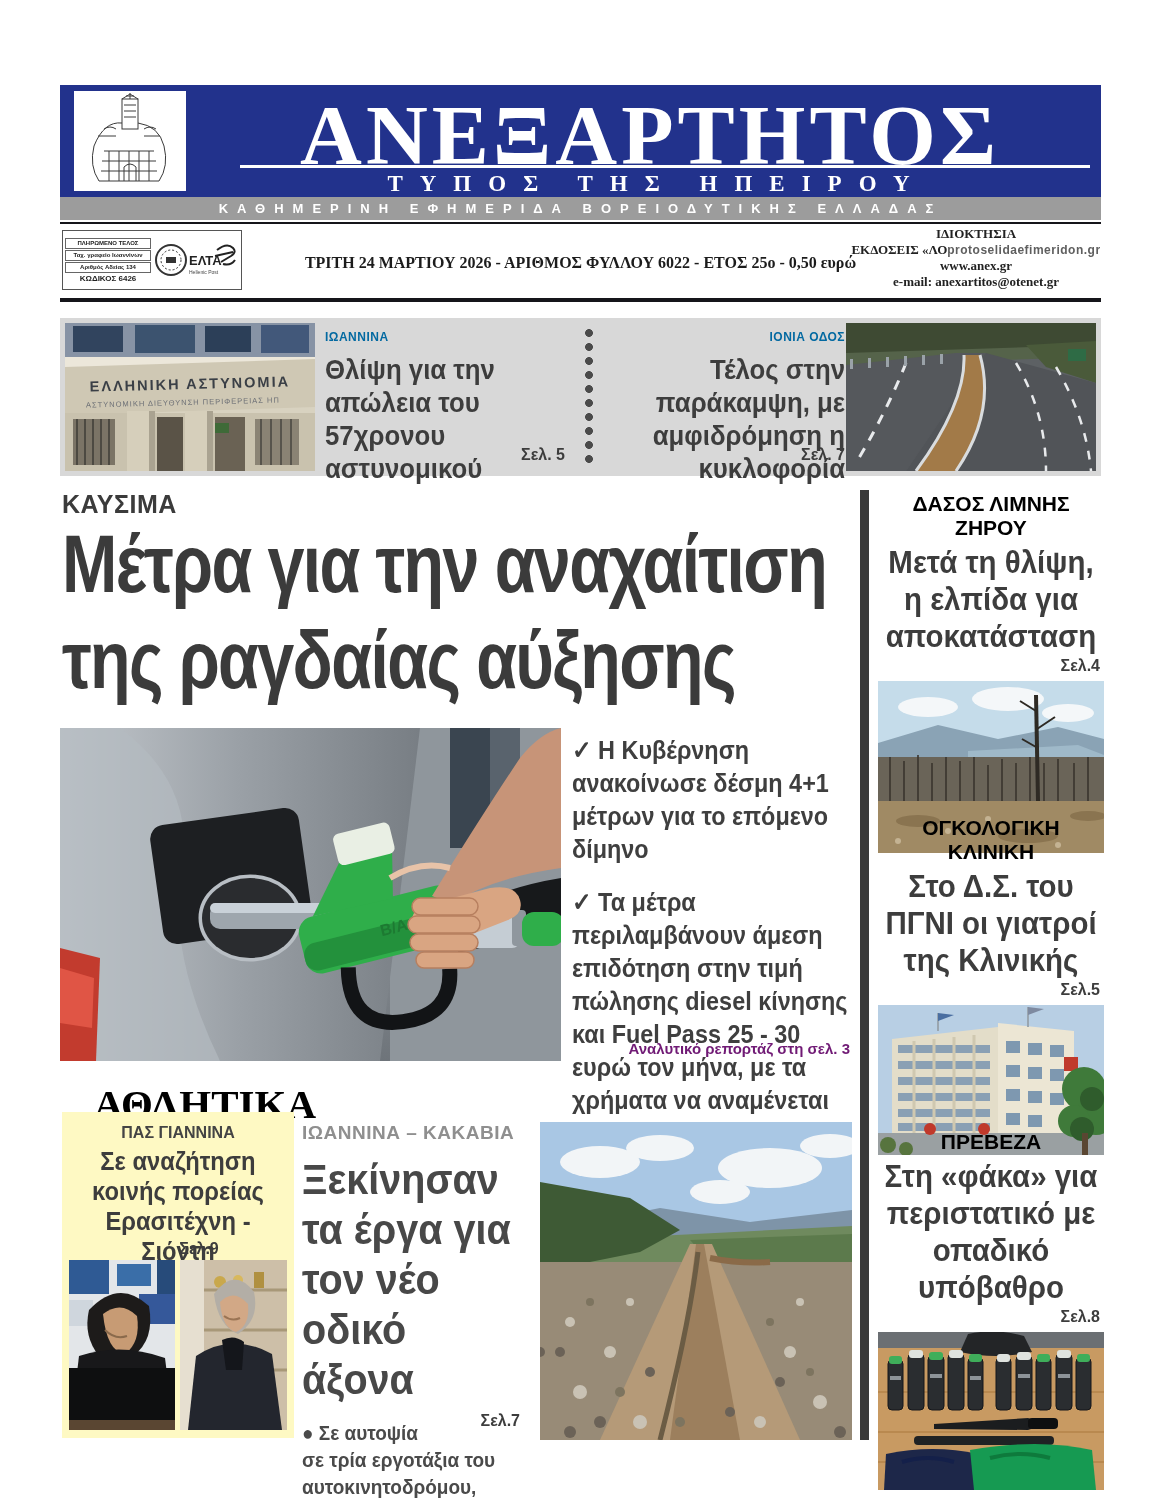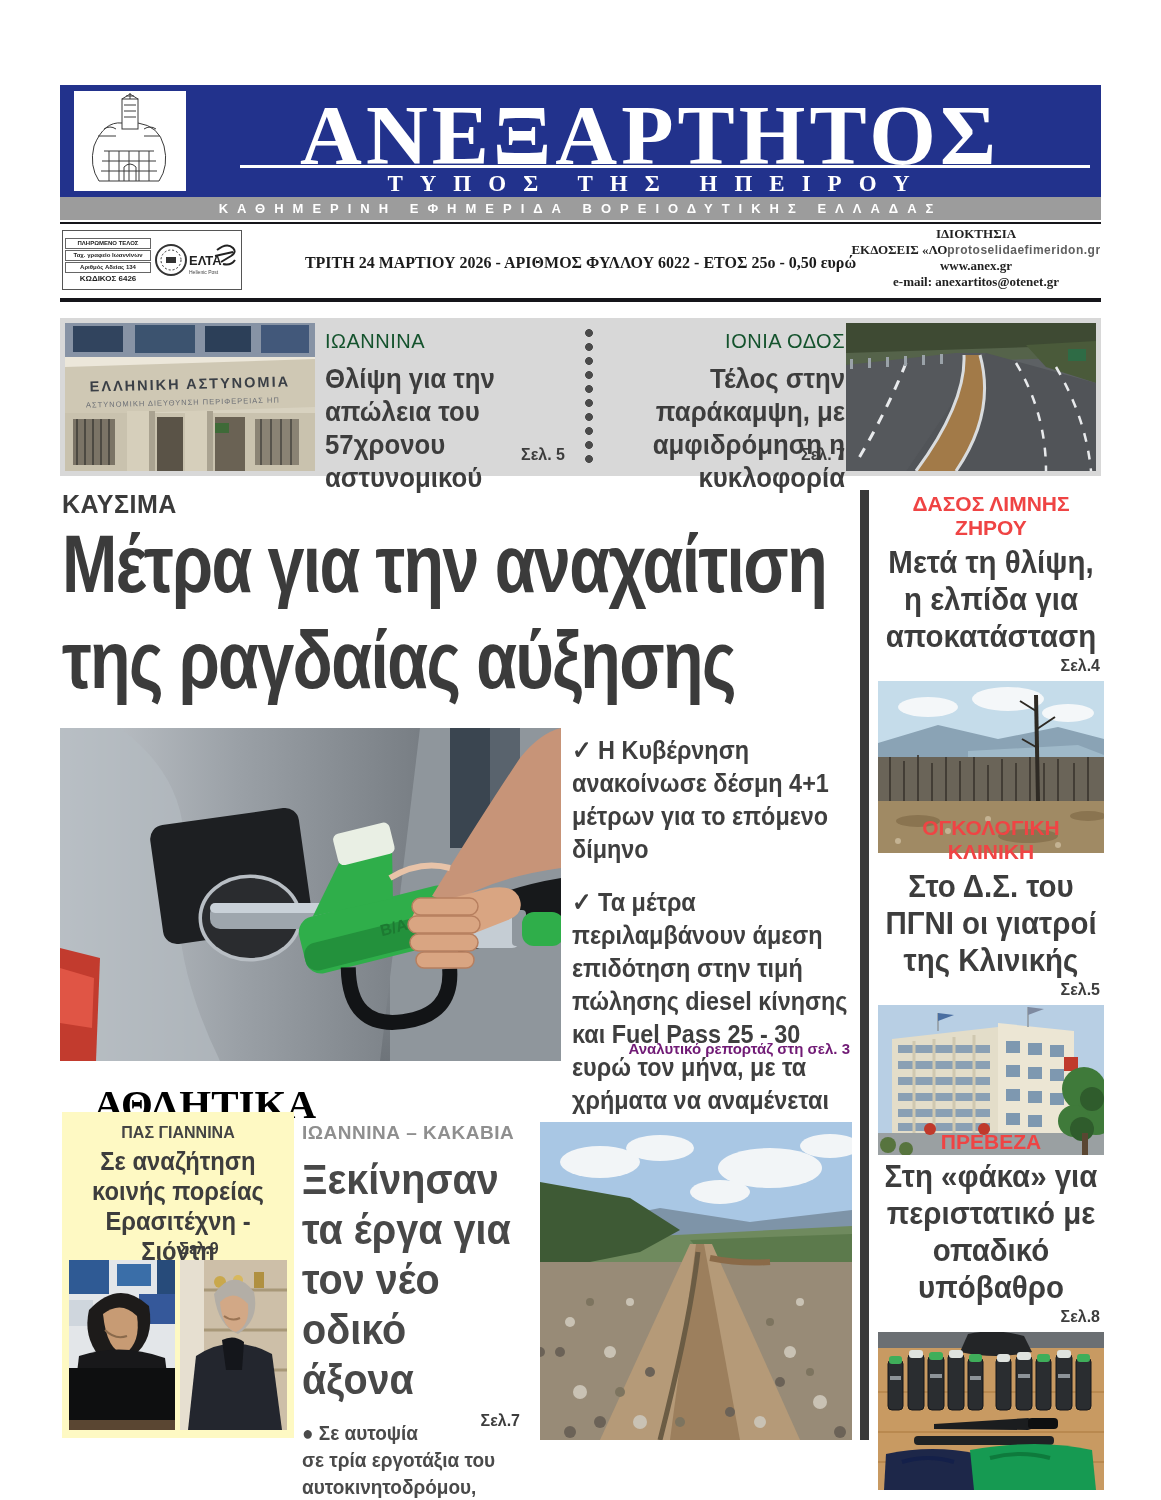--- a/index.html
+++ b/index.html
@@ -27,21 +27,21 @@
   .stamp-code{font-size:8px;font-weight:bold;margin-top:2px;}
   .dateline{left:0;top:30px;width:1041px;text-align:center;font-family:"Liberation Serif",serif;
       font-weight:bold;font-size:16px;color:#1c1c1c;}
   .ownership{right:0px;top:2px;width:250px;text-align:center;font-family:"Liberation Serif",serif;
       font-weight:bold;font-size:13px;line-height:16px;color:#222;}
   .watermark{font-family:"Liberation Sans",sans-serif;font-weight:bold;color:#5f5f5f;font-size:12px;letter-spacing:.5px;}
 
   
   .top-strip{left:60px;top:318px;width:1041px;height:158px;background:#d8d8d8;}
   .ts-photo{top:5px;width:250px;height:148px;overflow:hidden;}
-  .kicker-sm{font-size:20px;font-weight:normal;color:#14532d;letter-spacing:.5px;}
+  .kicker-sm{font-size:12px;font-weight:bold;color:#0369a1;letter-spacing:.5px;}
   .ts-head{font-size:28px;font-weight:bold;color:#3d3d3d;line-height:33px;margin-top:9px;
       transform:scaleX(.92);}
   .pageref{font-size:16px;font-weight:bold;color:#3d3d3d;}
   .ts-dots{left:524px;top:8px;width:10px;height:142px;
       background-image:radial-gradient(circle,#4a4a4a 3.6px,rgba(0,0,0,0) 4.2px);
       background-size:10px 14px;background-repeat:repeat-y;}
 
   
   .lead-kicker{left:62px;top:490px;font-size:25px;font-weight:800;color:#3b3b3b;letter-spacing:.5px;}
   .lead-headline{left:62px;top:516px;width:1000px;font-weight:bold;color:#3b3b3b;
@@ -68,21 +68,21 @@
   .road-head{margin-top:10px;font-size:43px;font-weight:bold;color:#484848;line-height:50px;
       transform:scaleX(.92);transform-origin:left top;}
   .road-bullet{margin-top:16px;font-size:20px;font-weight:bold;color:#4a4a4a;line-height:27px;
       transform:scaleX(.95);transform-origin:left top;}
   .road-page{left:302px;top:1412px;width:218px;text-align:right;}
   .road-photo{left:540px;top:1122px;width:312px;height:318px;overflow:hidden;}
 
   
   .vbar{left:860px;top:490px;width:9px;height:950px;background:#3a3a3a;}
   .rc{left:878px;width:226px;text-align:center;}
-  .rc-kicker{font-size:21px;font-weight:bold;color:#ef4444;}
+  .rc-kicker{font-size:21px;font-weight:bold;color:#000000;}
   .rc-head{margin-top:4px;font-size:31px;font-weight:bold;color:#3d3d3d;line-height:37px;
       transform:scaleX(.95);transform-origin:center top;}
   .rc-page{text-align:right;padding-right:4px;margin-top:2px;}
   .rc-photo{margin-top:6px;width:226px;overflow:hidden;}
 
   svg{display:block;}
 </style>
 </head>
 <body>
 

